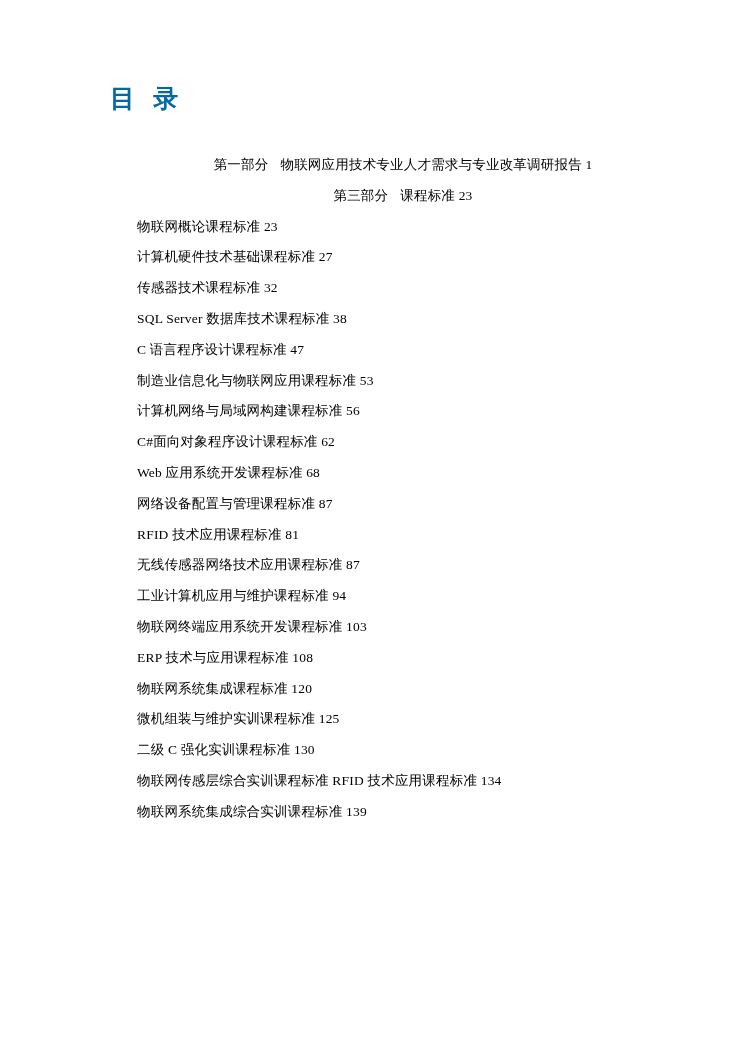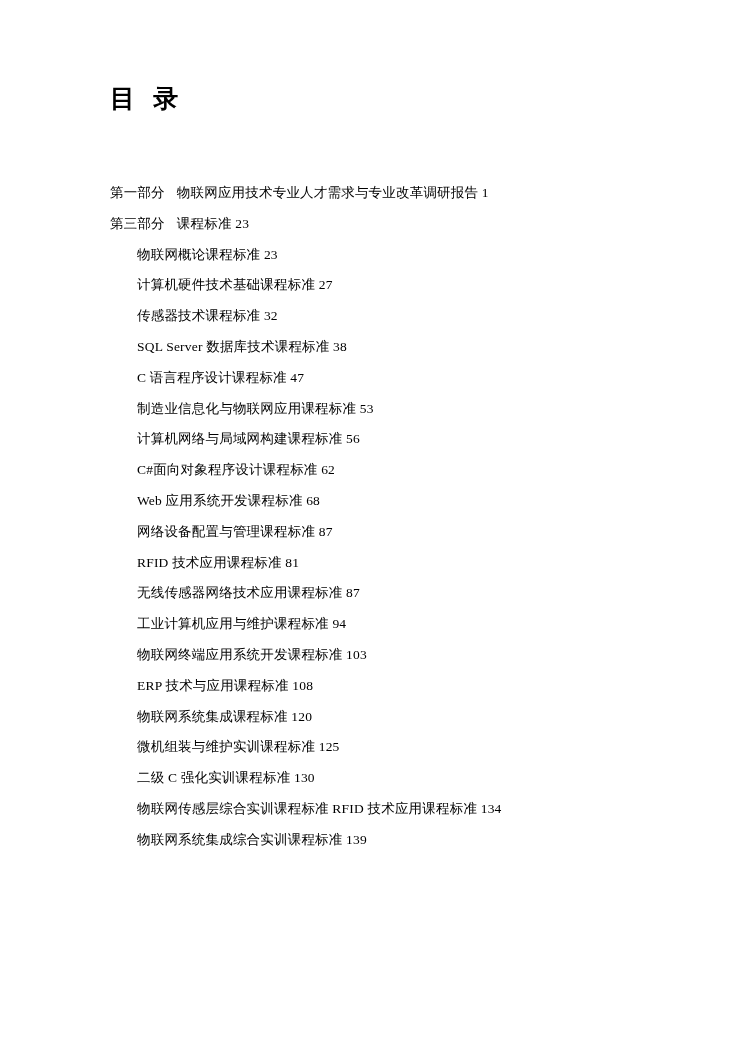--- a/index.html
+++ b/index.html
@@ -22,40 +22,41 @@
   .content {
     position: absolute;
     left: 110px;
     top: 84px;
     right: 60px;
   }
   .doc-title {
     font-family: "Liberation Serif", "DejaVu Serif", serif;
     font-size: 25px;
     font-weight: bold;
-    color: #000000;
+    color: #0369a1;
     letter-spacing: 6px;
-    margin: 0 0 72px 0;
+    margin: 0 0 44px 0;
     line-height: 1.2;
   }
   .toc-list {
     margin: 0;
     padding: 0;
     list-style: none;
   }
   .toc-entry {
     font-size: 13.5px;
     color: #000000;
     line-height: 1.0;
     margin-bottom: 17.3px;
     white-space: nowrap;
     letter-spacing: 0.2px;
   }
   .toc-entry.level-1 {
-    margin-left: 0px;
+    margin-left: 12px;
+    text-align: center;
   }
   .toc-entry.level-2 {
     margin-left: 27px;
   }
   .lbl {
     display: inline;
   }
   .sep {
     display: inline-block;
     width: 12px;

